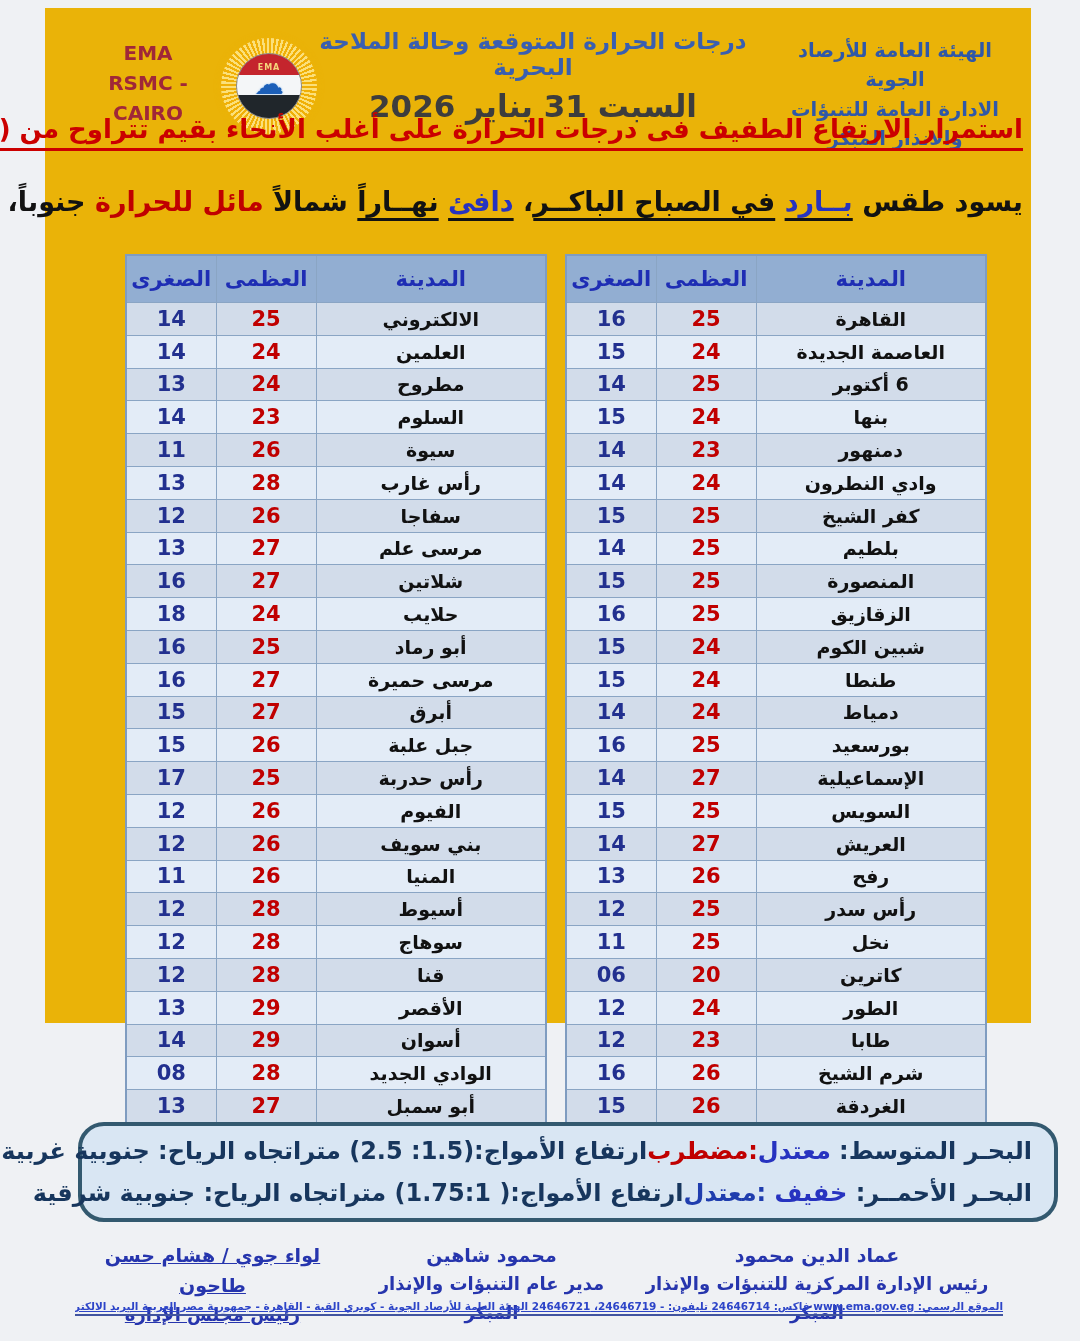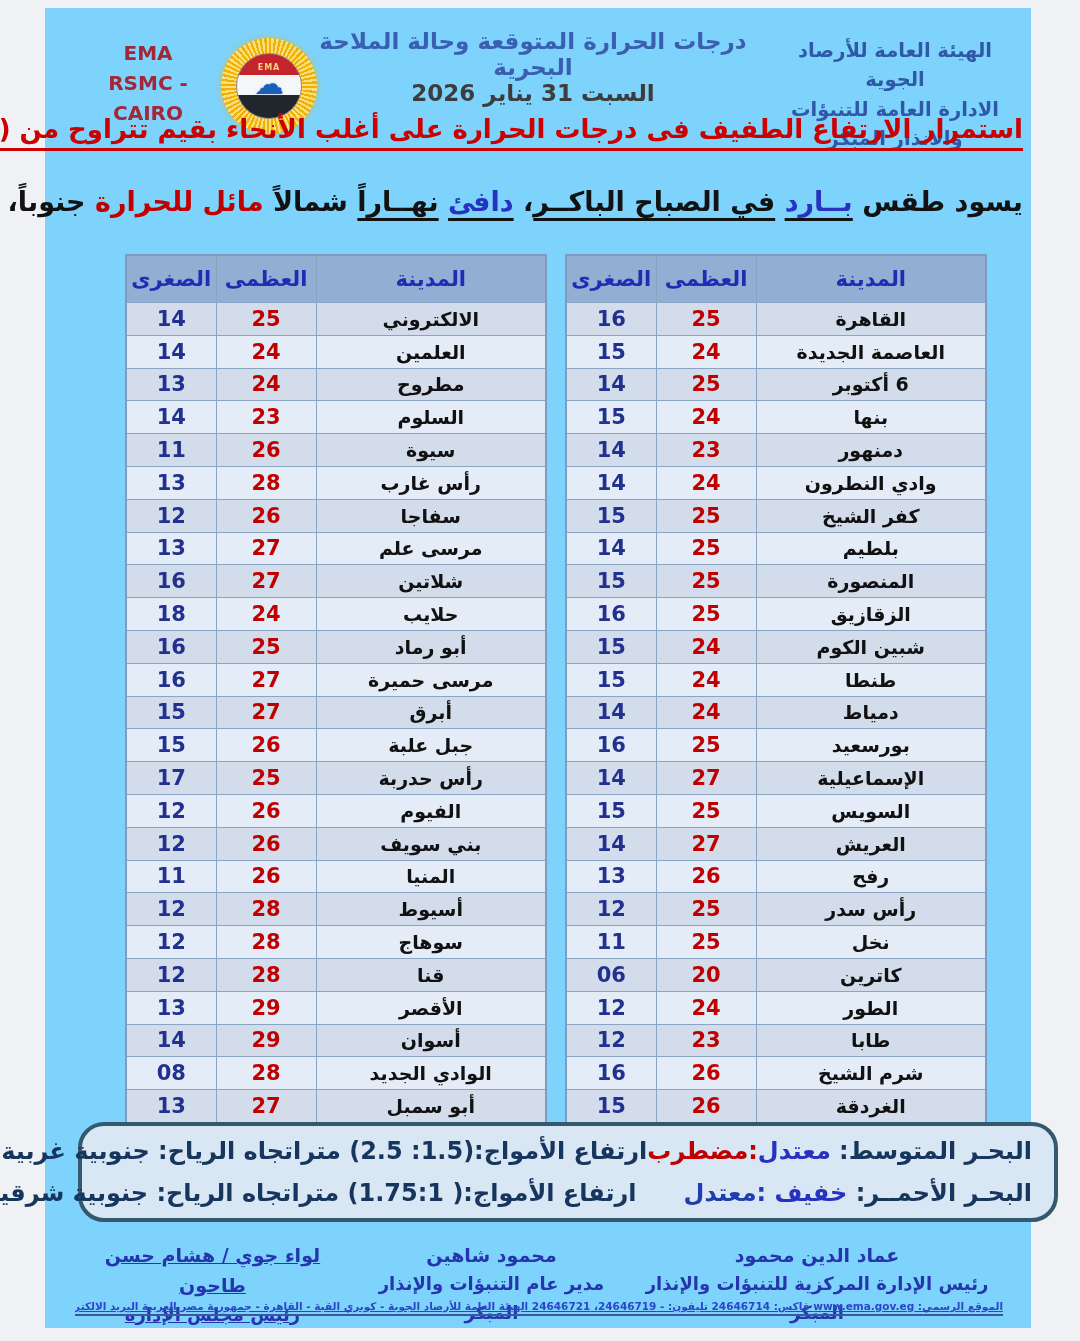--- a/index.html
+++ b/index.html
@@ -3,22 +3,22 @@
 <meta charset="utf-8">
 <style>
   html,body{margin:0;padding:0;}
   body{
     width:1080px;height:1341px;position:relative;
     background:#eff1f4;
     font-family:"DejaVu Sans",sans-serif;
     overflow:hidden;
   }
   .sheet{
-    position:absolute;left:45px;top:8px;width:986px;height:1320px;
-    background:#7dd3fc;
+    position:absolute;left:45px;top:8px;width:986px;height:1015px;
+    background:#eab308;
   }
   
   .ema-block{
     position:absolute;left:38px;top:30px;width:130px;
     text-align:center;color:#a02838;font-weight:bold;font-size:20px;line-height:1.5;
   }
   .logo{
     position:absolute;left:176px;top:30px;width:96px;height:96px;border-radius:50%;
     background:repeating-conic-gradient(#f0b007 0 3deg,#fbe07a 3deg 6deg);
     box-shadow:0 0 6px rgba(240,176,7,.6);
@@ -33,21 +33,21 @@
     font-size:8px;font-weight:bold;color:#f5d57a;letter-spacing:1px;
   }
   .logo-cloud{
     position:absolute;top:50%;left:50%;transform:translate(-50%,-58%);
     font-size:30px;color:#1c5fb8;text-shadow:0 0 2px #7fb2e8;
   }
   .title-block{
     position:absolute;left:260px;right:270px;top:20px;text-align:center;direction:rtl;
   }
   .doc-title{color:#3a5fb0;font-weight:bold;font-size:23px;}
-  .doc-date{color:#3d3d3d;font-weight:bold;font-size:23px;}
+  .doc-date{color:#3d3d3d;font-weight:bold;font-size:31px;margin-top:8px;}
   .org-block{
     position:absolute;right:6px;top:28px;width:260px;text-align:center;direction:rtl;
     color:#3058a8;font-weight:bold;font-size:19.5px;line-height:1.5;
   }
   
   .headline{
     position:absolute;top:106px;left:8px;right:8px;text-align:center;direction:rtl;
     color:#cb0000;font-weight:bold;font-size:26px;white-space:nowrap;
     text-decoration:underline;text-underline-offset:10px;text-decoration-thickness:3px;
   }
@@ -92,21 +92,21 @@
     direction:rtl;display:flex;flex-direction:column;justify-content:space-around;
     padding:4px 22px;box-sizing:content-box;
   }
   .marine-row{display:flex;direction:rtl;align-items:center;}
   .m-sea{flex:0 0 36%;text-align:right;}
   .m-waves{flex:0 0 32%;}
   .m-wind{flex:1;text-align:left;padding-left:40px;}
   .marine-row div{font-weight:bold;font-size:24px;color:#17365d;white-space:nowrap;}
   .m-blue{color:#2733c0;}
   .m-red{color:#c00000;}
-  .m-navy2{color:#1f3dae;margin-left:47px;}
+  .m-navy2{color:#1f3dae;}
   
   .signatures{
     position:absolute;top:1232px;left:0;right:0;direction:rtl;
     display:flex;padding:0 28px;justify-content:space-between;
   }
   .sig-col{text-align:center;color:#2635ad;font-weight:bold;line-height:1.6;}
   .sig-col .sig-name{font-size:19px;}
   .sig-col .sig-title{font-size:18px;}
   .sig-right{width:30%;}
   .sig-center{width:40%;}

